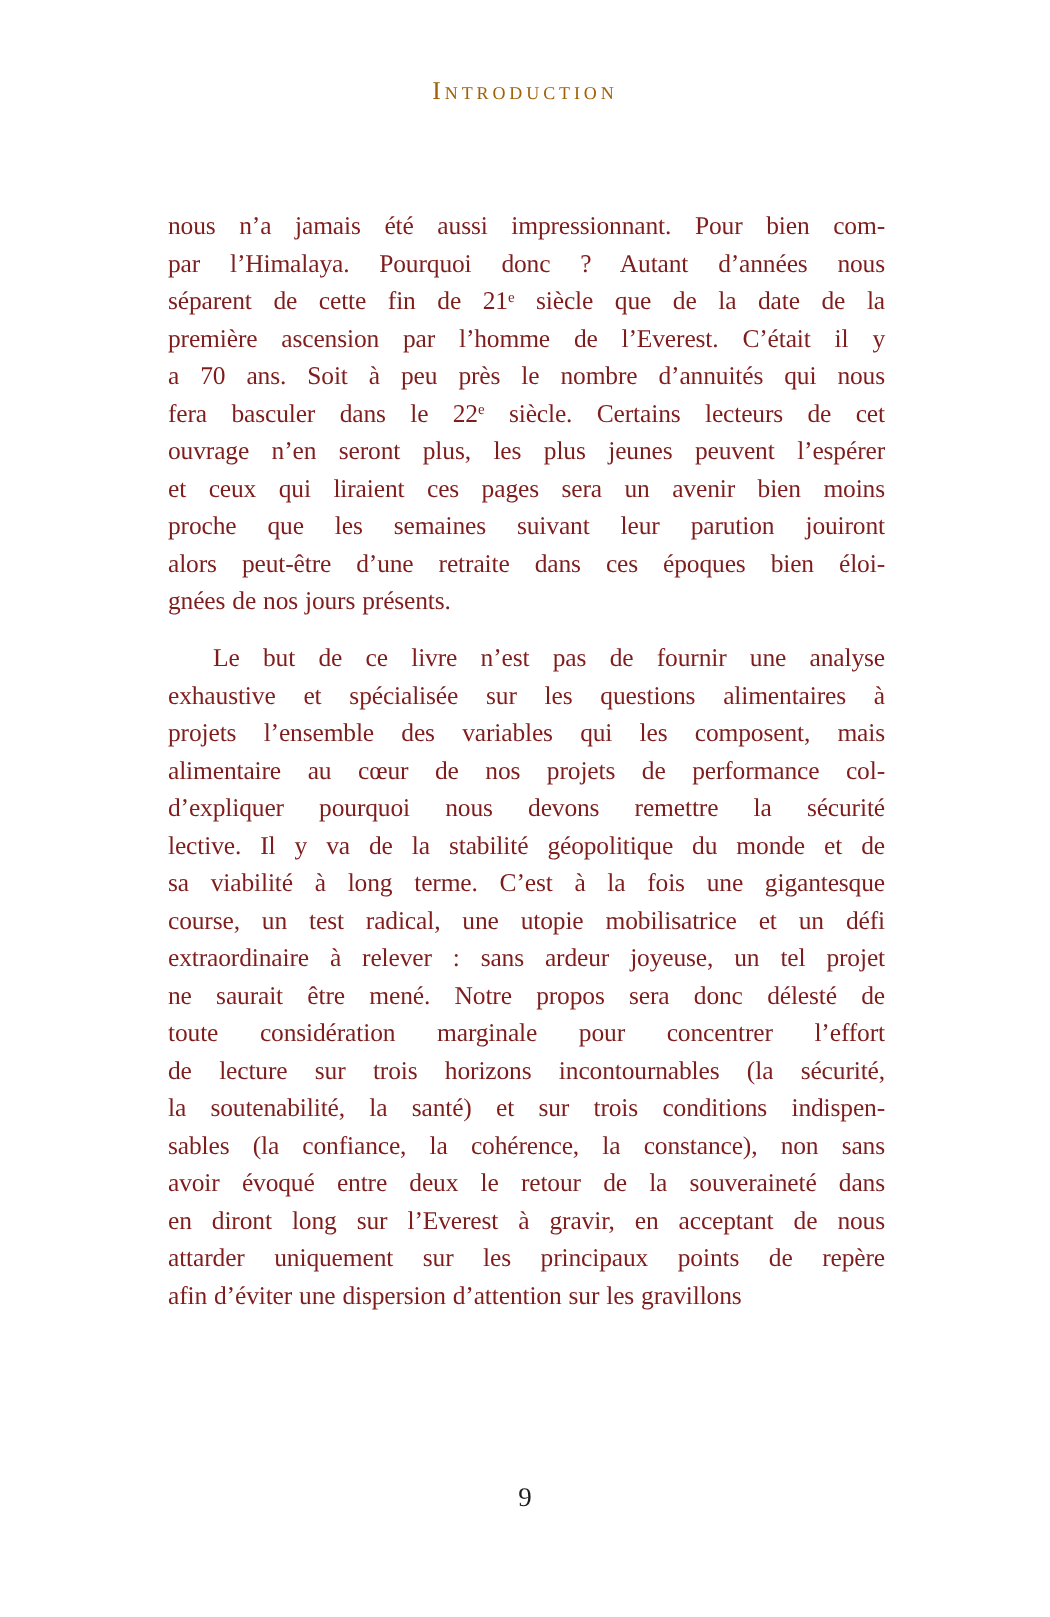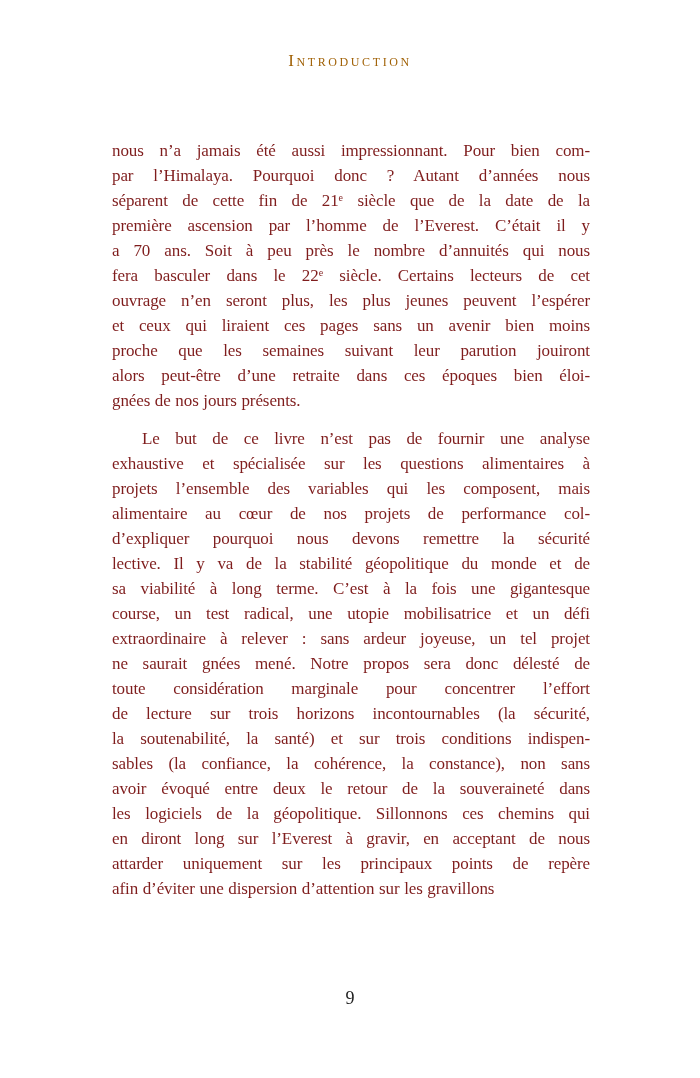--- a/index.html
+++ b/index.html
@@ -61,41 +61,40 @@
 
 <div class="text-block">
     <div class="para">
       <div class="line">nous n’a jamais été aussi impressionnant. Pour bien com-</div>
       <div class="line">par l’Himalaya. Pourquoi donc ? Autant d’années nous</div>
       <div class="line">séparent de cette fin de 21<sup>e</sup> siècle que de la date de la</div>
       <div class="line">première ascension par l’homme de l’Everest. C’était il y</div>
       <div class="line">a 70 ans. Soit à peu près le nombre d’annuités qui nous</div>
       <div class="line">fera basculer dans le 22<sup>e</sup> siècle. Certains lecteurs de cet</div>
       <div class="line">ouvrage n’en seront plus, les plus jeunes peuvent l’espérer</div>
-      <div class="line">et ceux qui liraient ces pages sans un avenir bien moins</div>
+      <div class="line">et ceux qui liraient ces pages sera un avenir bien moins</div>
       <div class="line">proche que les semaines suivant leur parution jouiront</div>
       <div class="line">alors peut-être d’une retraite dans ces époques bien éloi-</div>
       <div class="line last-line">gnées de nos jours présents.</div>
     </div>
     <div class="para indent">
       <div class="line">Le but de ce livre n’est pas de fournir une analyse</div>
       <div class="line">exhaustive et spécialisée sur les questions alimentaires à</div>
       <div class="line">projets l’ensemble des variables qui les composent, mais</div>
       <div class="line">alimentaire au cœur de nos projets de performance col-</div>
       <div class="line">d’expliquer pourquoi nous devons remettre la sécurité</div>
       <div class="line">lective. Il y va de la stabilité géopolitique du monde et de</div>
       <div class="line">sa viabilité à long terme. C’est à la fois une gigantesque</div>
       <div class="line">course, un test radical, une utopie mobilisatrice et un défi</div>
       <div class="line">extraordinaire à relever : sans ardeur joyeuse, un tel projet</div>
-      <div class="line">ne saurait gnées mené. Notre propos sera donc délesté de</div>
+      <div class="line">ne saurait être mené. Notre propos sera donc délesté de</div>
       <div class="line">toute considération marginale pour concentrer l’effort</div>
       <div class="line">de lecture sur trois horizons incontournables (la sécurité,</div>
       <div class="line">la soutenabilité, la santé) et sur trois conditions indispen-</div>
       <div class="line">sables (la confiance, la cohérence, la constance), non sans</div>
       <div class="line">avoir évoqué entre deux le retour de la souveraineté dans</div>
-      <div class="line">les logiciels de la géopolitique. Sillonnons ces chemins qui</div>
       <div class="line">en diront long sur l’Everest à gravir, en acceptant de nous</div>
       <div class="line">attarder uniquement sur les principaux points de repère</div>
       <div class="line last-line">afin d’éviter une dispersion d’attention sur les gravillons</div>
     </div>
   </div>
 
 <div class="page-number">9</div>
 
 </body></html>

